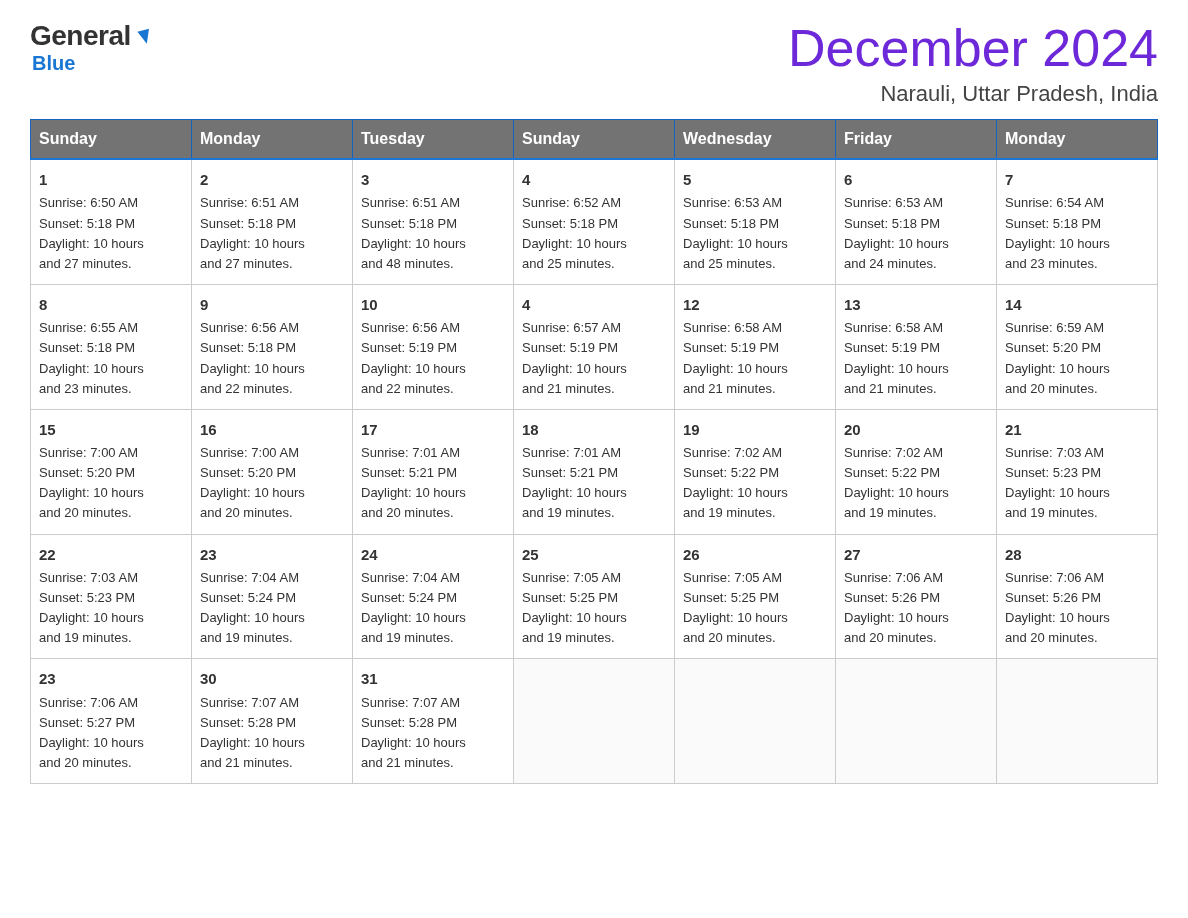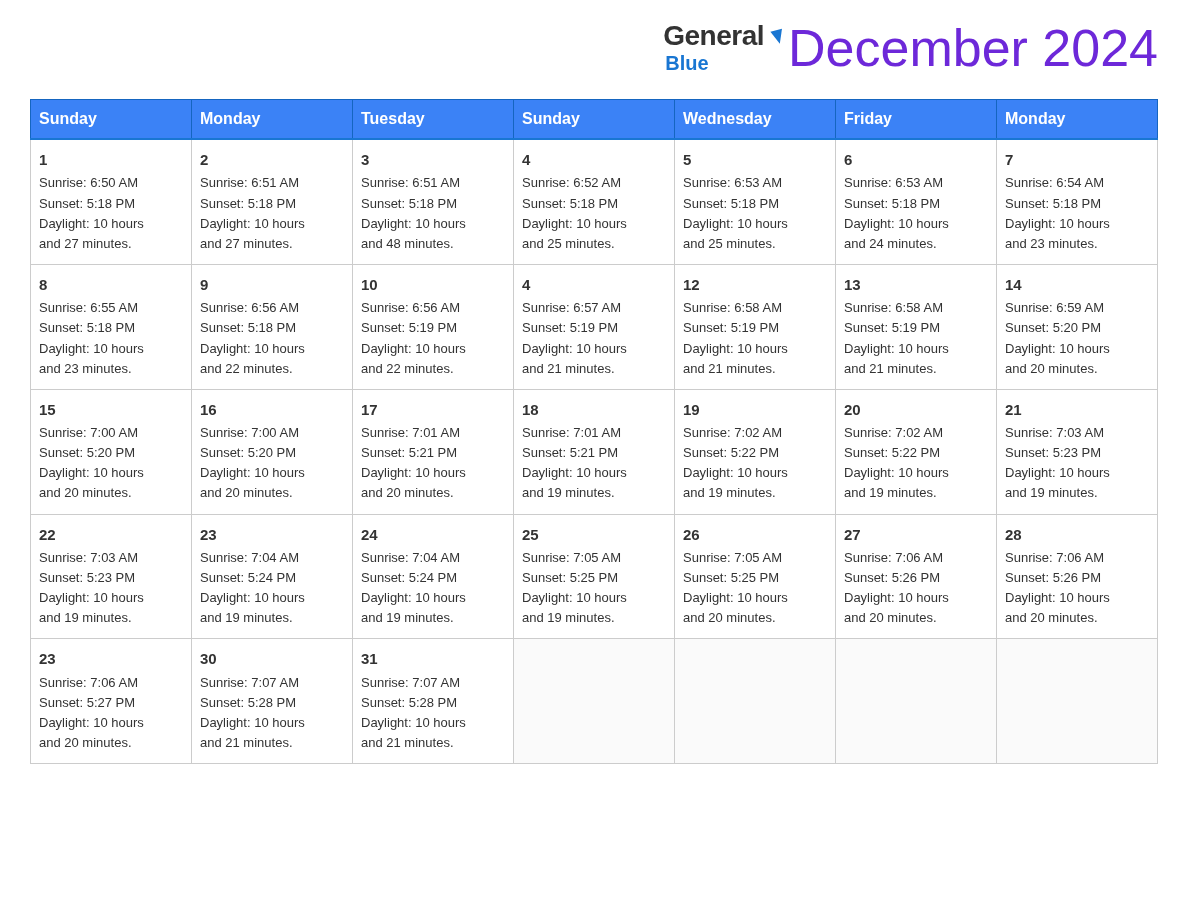--- a/index.html
+++ b/index.html
@@ -6,23 +6,23 @@
     body {
       font-family: Arial, sans-serif;
       background: #fff;
       color: #333;
       width: 1188px;
       min-height: 918px;
       padding: 20px 30px;
     }
     .header {
       display: flex;
-      justify-content: flex-end;
+      justify-content: space-between;
       align-items: flex-start;
-      margin-bottom: 22px;
+      margin-bottom: 12px;
     }
     .logo {
       display: flex;
       flex-direction: column;
       align-items: flex-start;
     }
     .title-block {
       text-align: right;
     }
     .month-title {
@@ -35,21 +35,21 @@
       font-size: 22px;
       color: #444;
       margin-top: 4px;
     }
     table {
       width: 100%;
       border-collapse: collapse;
       table-layout: fixed;
     }
     thead tr th {
-      background-color: #3b82f6;
+      background-color: #737373;
       color: #fff;
       font-size: 16px;
       font-weight: bold;
       padding: 10px 8px;
       text-align: left;
       border: 1px solid #1565C0;
     }
     tbody tr td {
       vertical-align: top;
       padding: 8px 8px 10px 8px;
@@ -86,20 +86,21 @@
       <svg width="22" height="22" viewBox="0 0 22 22" style="margin-left:2px;margin-top:2px;">
         <polygon points="6,4 18,4 12,18" fill="#1976D2" transform="rotate(-15,12,11)"></polygon>
       </svg>
     </div>
     <div>
       <span style="font-size:20px;font-weight:bold;color:#1976D2;margin-left:2px;">Blue</span>
     </div>
   </div>
   <div class="title-block">
     <div class="month-title">December 2024</div>
+    <div class="location-title">Narauli, Uttar Pradesh, India</div>
   </div>
 </div>
 
 <table>
   <thead>
     <tr>
       <th>Sunday</th>
       <th>Monday</th>
       <th>Tuesday</th>
       <th>Sunday</th>

